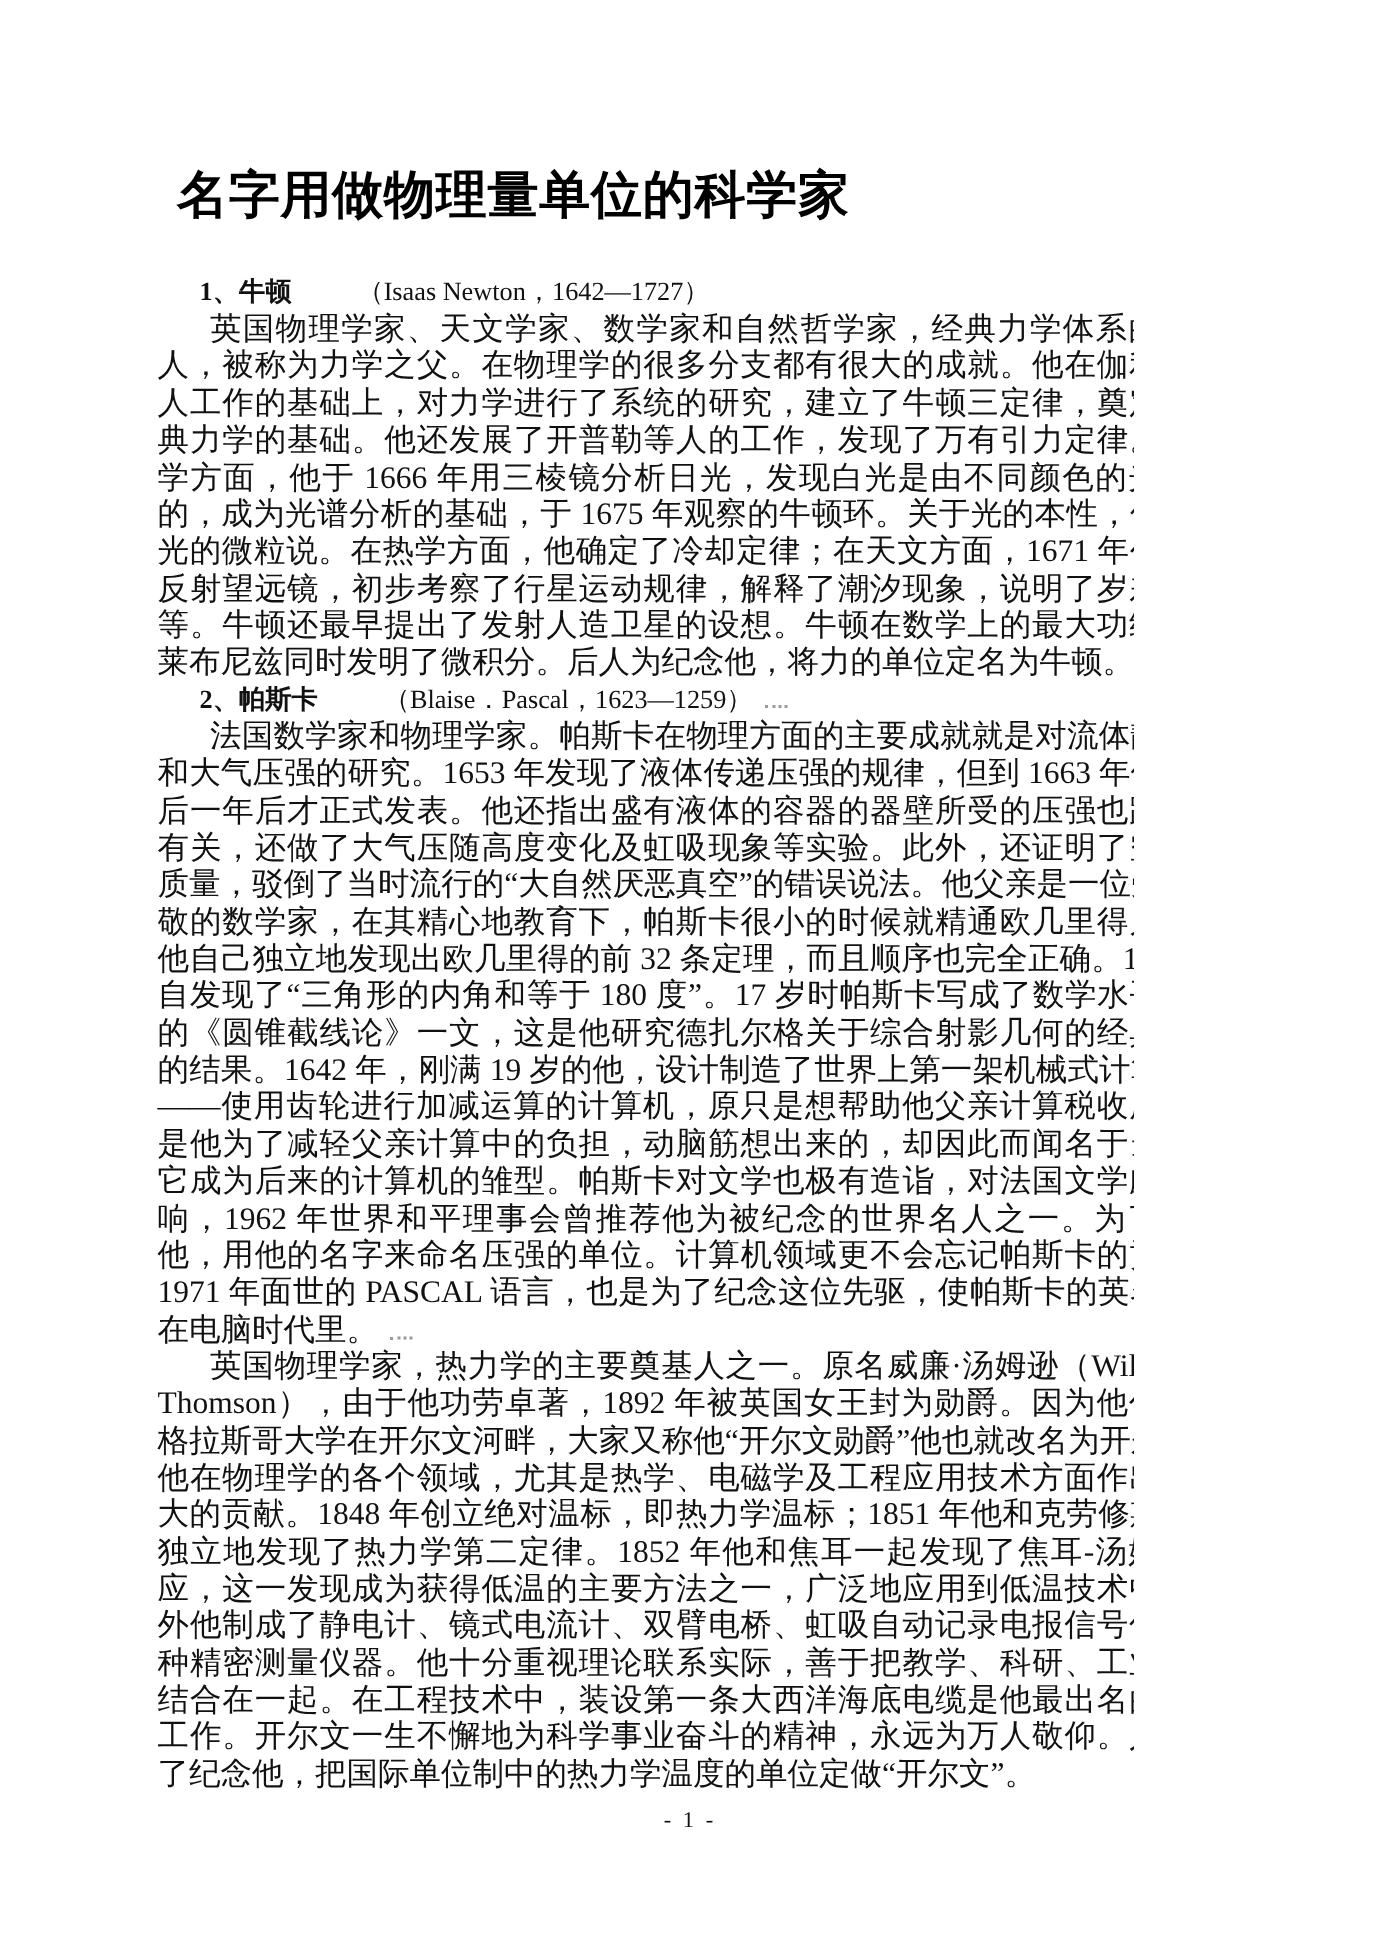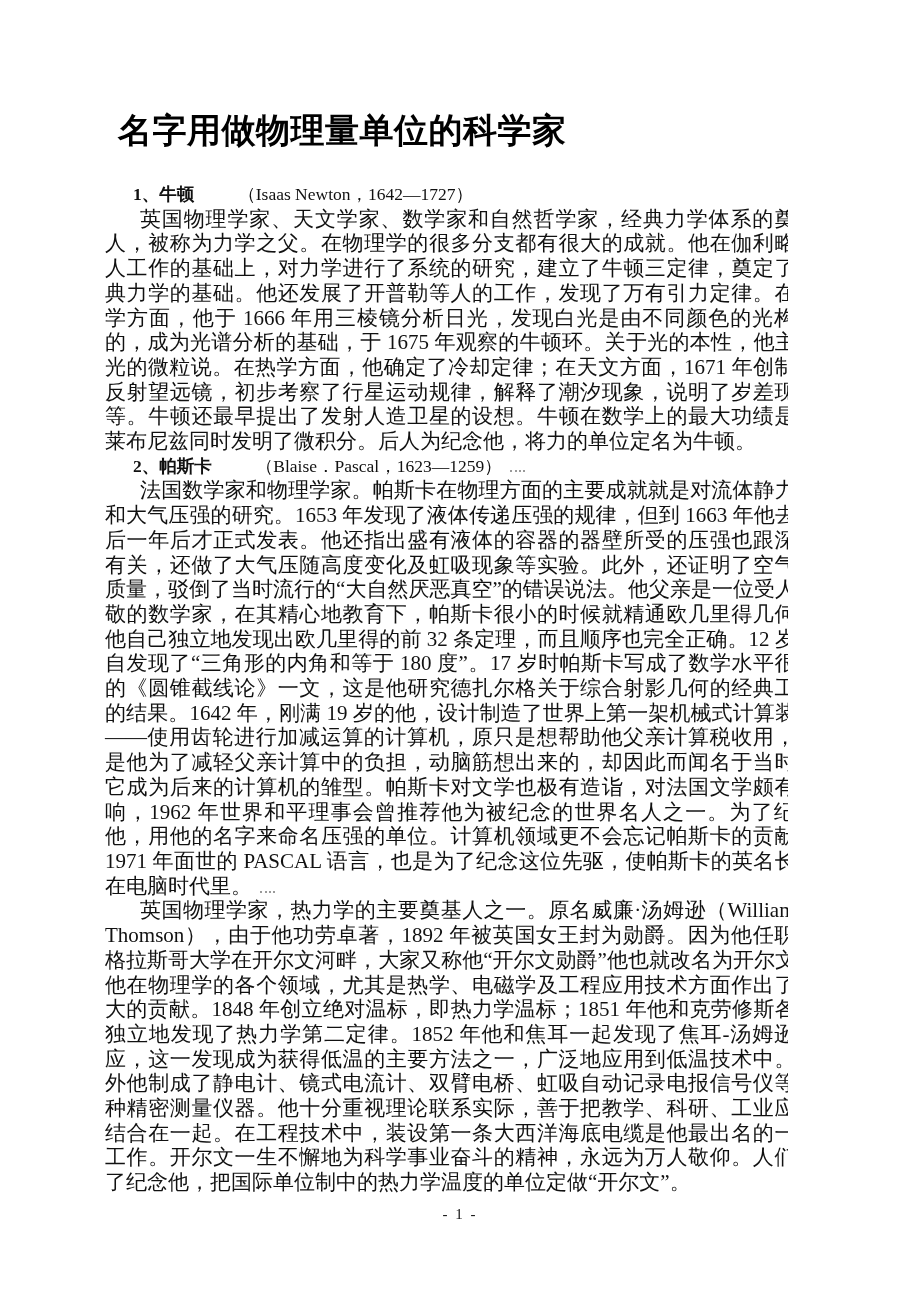--- a/index.html
+++ b/index.html
@@ -8,21 +8,20 @@
     background: #ffffff;
   }
   .page {
     position: relative;
     width: 756px;
     height: 1302px;
     background: #ffffff;
     overflow: hidden;
     font-family: "Liberation Serif", "DejaVu Serif", serif;
     color: #111111;
-    padding-left: 32px;
   }
   .content {
     position: absolute;
     left: 105px;
     top: 108px;
     width: 712px;
   }
   .doc-title {
     margin: 0 0 30px 13px;
     font-family: "Liberation Sans", "DejaVu Sans", sans-serif;

